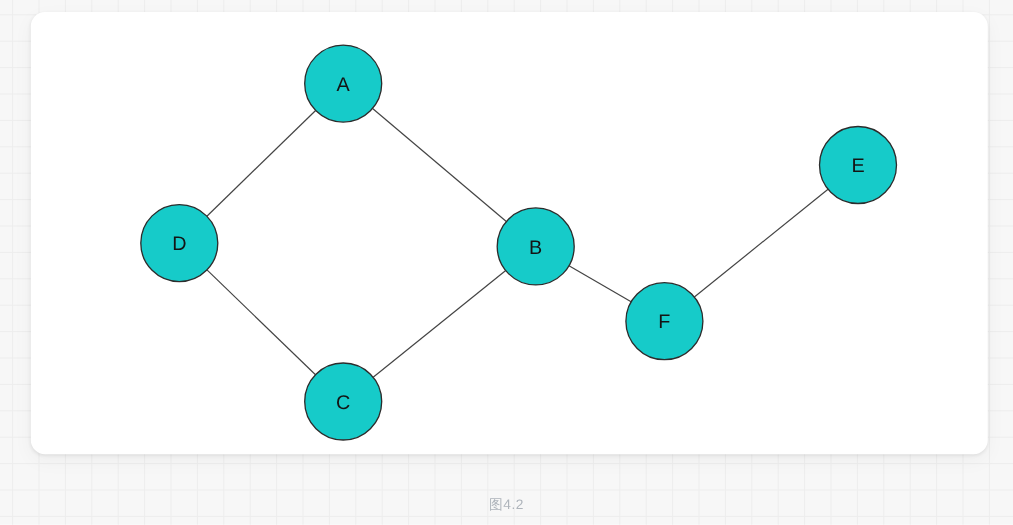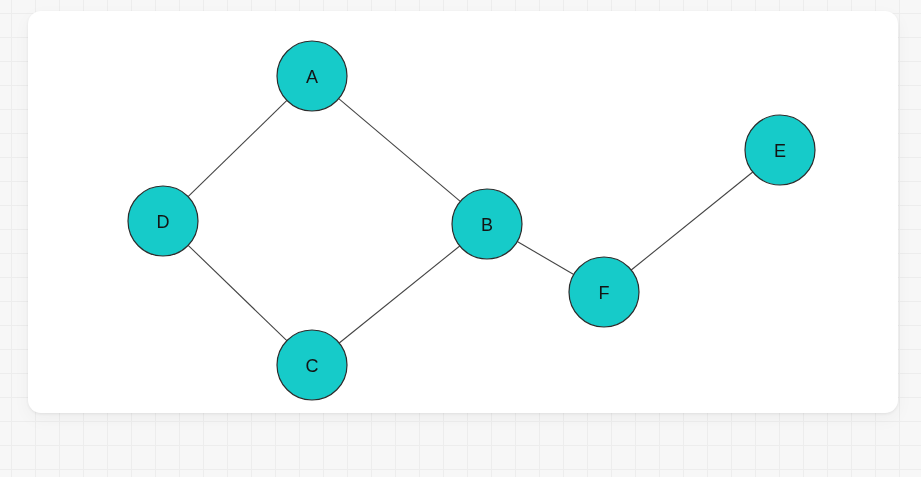--- a/index.html
+++ b/index.html
@@ -124,14 +124,15 @@
           <circle cx="604" cy="292" r="35" class="node-circle" fill="#16cbc9" stroke="#2c2c2c"></circle>
           <text x="604" y="292.5" class="node-label">F</text>
         </g>
         <g class="node-group">
           <circle cx="780" cy="150" r="35" class="node-circle" fill="#16cbc9" stroke="#2c2c2c"></circle>
           <text x="780" y="150.5" class="node-label">E</text>
         </g>
       </g>
   </svg>
 
+  <div id="figure-caption">图4.2</div>
 
 </div>
 
 </body></html>

